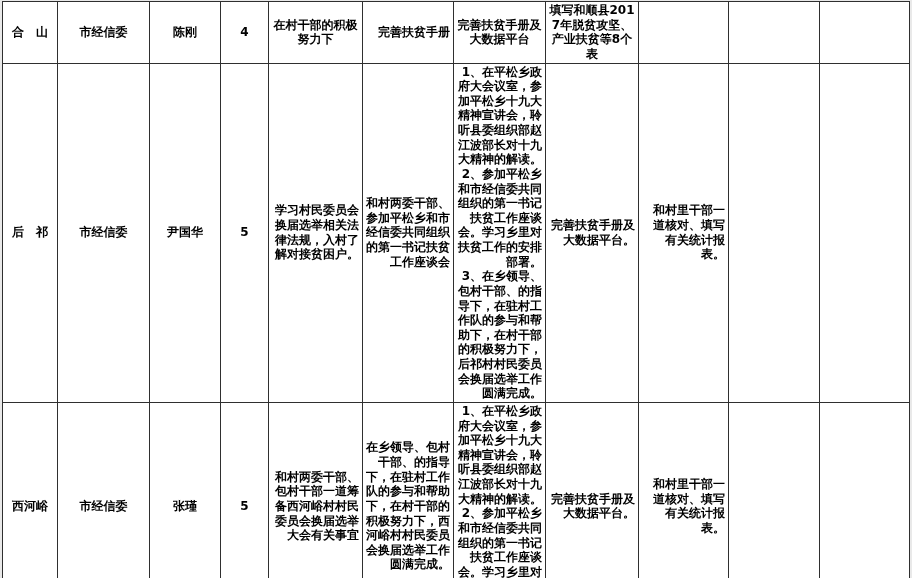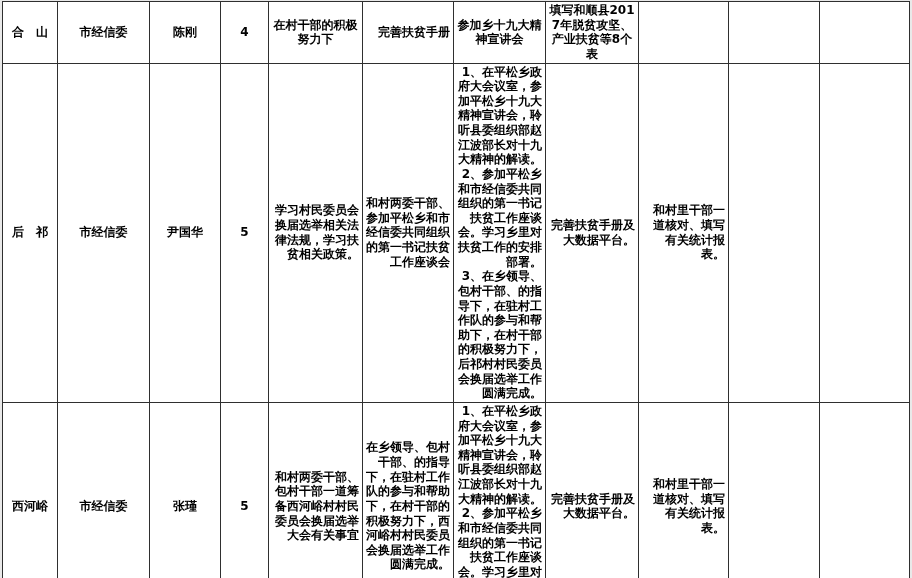--- a/index.html
+++ b/index.html
@@ -64,32 +64,32 @@
         <col style="width:90px">
     </colgroup>
     <tbody>
       <tr class="r0">
         <td class="ctr">合　山</td>
         <td class="ctr">市经信委</td>
         <td class="ctr">陈刚</td>
         <td class="ctr">4</td>
         <td class="ctr">在村干部的积极努力下</td>
         <td class="lft">完善扶贫手册</td>
-        <td class="ctr">参加乡十九大精神宣讲会</td>
+        <td class="ctr">完善扶贫手册及大数据平台</td>
         <td class="ctr">填写和顺县2017年脱贫攻坚、产业扶贫等8个表</td>
         <td class="lft"></td>
         <td class="lft"></td>
         <td class="lft"></td>
       </tr>
       <tr class="r1">
         <td class="ctr">后　祁</td>
         <td class="ctr">市经信委</td>
         <td class="ctr">尹国华</td>
         <td class="ctr">5</td>
-        <td class="lft">学习村民委员会换届选举相关法律法规，学习扶贫相关政策。</td>
+        <td class="lft">学习村民委员会换届选举相关法律法规，入村了解对接贫困户。</td>
         <td class="lft">和村两委干部、参加平松乡和市经信委共同组织的第一书记扶贫工作座谈会</td>
         <td class="lft top norm pre">1、在平松乡政府大会议室，参加平松乡十九大精神宣讲会，聆听县委组织部赵江波部长对十九大精神的解读。
 2、参加平松乡和市经信委共同组织的第一书记扶贫工作座谈会。学习乡里对扶贫工作的安排部署。
 3、在乡领导、包村干部、的指导下，在驻村工作队的参与和帮助下，在村干部的积极努力下，后祁村村民委员会换届选举工作圆满完成。</td>
         <td class="lft">完善扶贫手册及大数据平台。</td>
         <td class="lft">和村里干部一道核对、填写有关统计报表。</td>
         <td class="lft"></td>
         <td class="lft"></td>
       </tr>
       <tr class="r2">

